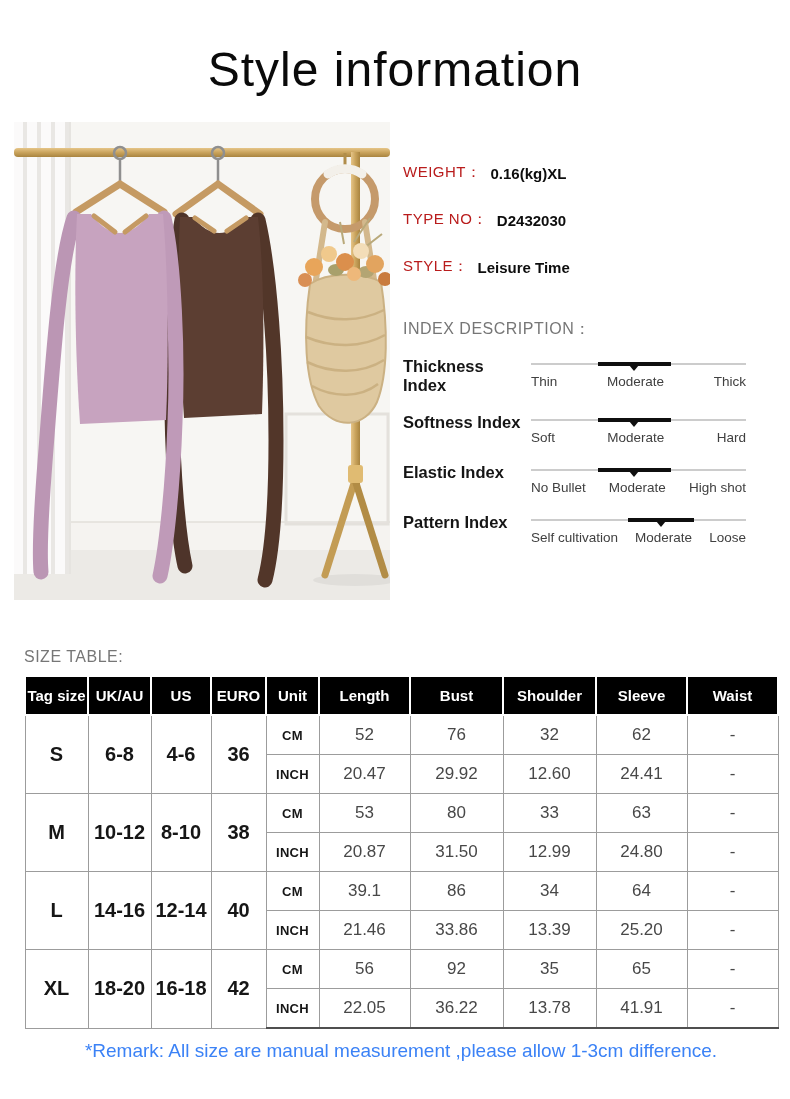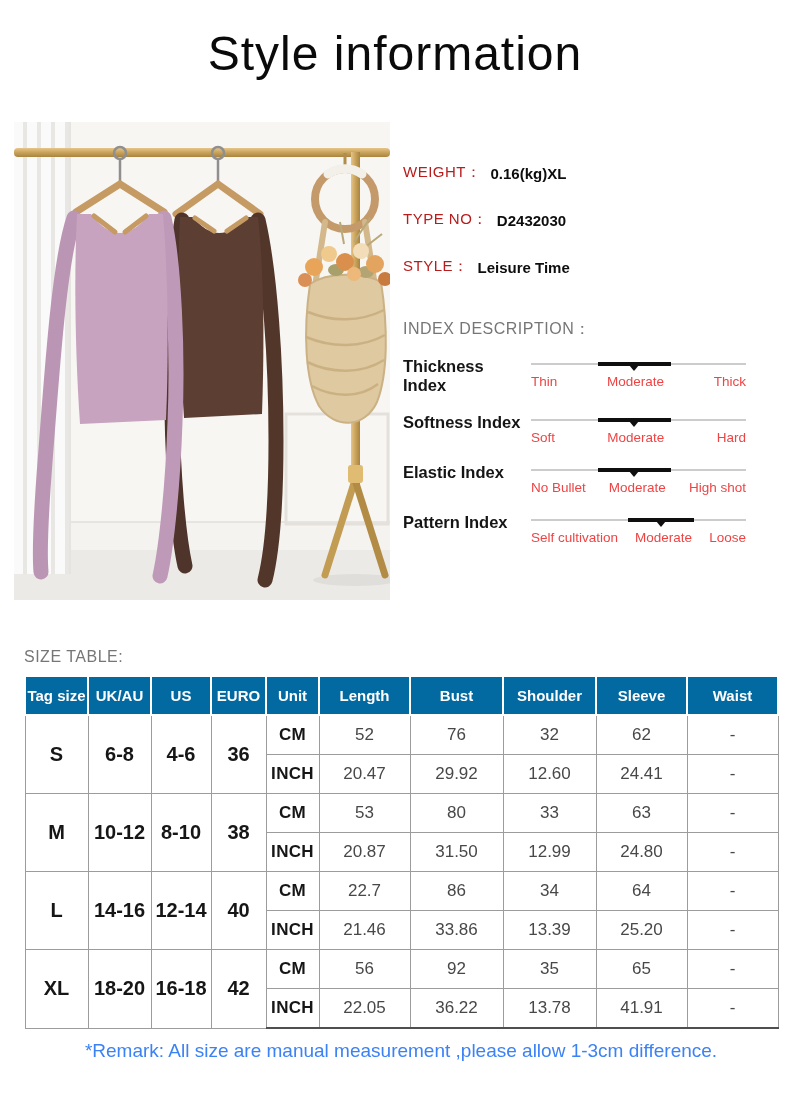--- a/index.html
+++ b/index.html
@@ -2,21 +2,21 @@
 <html><head>
 <meta charset="utf-8">
 <style>
   html,body { margin:0; padding:0; background:#ffffff; }
   .page {
     position:relative; width:790px; height:1099px; margin:0 auto;
     background:#fff; font-family:"Liberation Sans", sans-serif; color:#111;
     overflow:hidden;
   }
   .page-title {
-    margin:0; padding-top:26px; text-align:center;
+    margin:16px; padding-top:26px; text-align:center;
     font-size:48px; font-weight:400; letter-spacing:1px; color:#0a0a0a;
   }
   .content { position:absolute; top:122px; left:14px; width:762px; display:flex; }
   .photo-wrap { width:376px; height:478px; flex:0 0 376px; }
   .info { flex:1; margin-left:13px; padding-top:41px; }
 
   .detail-row { display:flex; align-items:flex-start; margin-bottom:25px; font-size:15px; }
   .detail-label { color:#b91c1c; letter-spacing:0.5px; white-space:nowrap; }
   .detail-value { color:#0d0d0d; font-weight:bold; margin-left:9px; line-height:1.45; }
 
@@ -25,32 +25,32 @@
   .index-name { width:128px; flex:0 0 128px; font-size:16.5px; font-weight:bold; color:#151515; padding-top:1px; }
   .scale { flex:1; }
   .scale-bar { position:relative; height:9px; margin-top:5px; }
   .scale-line { position:absolute; left:0; right:0; top:2px; height:2px; background:#cccccc; }
   .scale-fill { position:absolute; top:1px; height:4px; background:#0f0f0f; }
   .fill-center { left:31%; width:34%; }
   .fill-mid-right { left:45%; width:31%; }
   .scale-marker { position:absolute; left:50%; transform:translateX(-50%); top:3px;
     width:0; height:0; border-left:5px solid transparent; border-right:5px solid transparent;
     border-top:6px solid #0f0f0f; }
-  .scale-labels { display:flex; justify-content:space-between; font-size:13.5px; color:#ef4444; margin-top:4px;align-items:center; }
+  .scale-labels { display:flex; justify-content:space-between; font-size:13.5px; color:#404040; margin-top:4px;align-items:center; }
 
   .size-section { position:absolute; top:648px; left:18px; width:754px;margin-left:6px; }
   .size-heading { color:#767676; font-size:16px; letter-spacing:0.5px; margin:0 0 9px 0; }
   table.size-table { border-collapse:collapse; table-layout:fixed; width:753px; }
   .size-table th {
-    background:#0369a1; color:#ffffff; font-size:15px; font-weight:bold;
+    background:#000000; color:#ffffff; font-size:15px; font-weight:bold;
     border:2px solid #ffffff; height:37px; padding:0; text-align:center;
   }
   .size-table td { border:1px solid #9c9c9c; text-align:center; padding:0; height:38px; }
   .size-cell { font-size:20px; font-weight:bold; color:#161616; }
-  .unit-cell { font-size:17px; font-weight:bold; color:#161616; letter-spacing:0.3px; }
+  .unit-cell { font-size:13px; font-weight:bold; color:#161616; letter-spacing:0.3px; }
   .val { font-size:17px; color:#484848; }
   .size-table tbody tr:last-child td { border-bottom:2px solid #4f4f4f; }
   .remark { margin-top:11px; text-align:center; font-size:19px; color:#3b82f6; }
 </style>
 </head>
 <body>
 
 <div class="page">
 
   <h1 class="page-title">Style information</h1>
@@ -306,21 +306,21 @@
           <td class="val">24.80</td>
           <td class="val">-</td>
         </tr>
 
         <tr>
           <td class="size-cell" rowspan="2">L</td>
           <td class="size-cell" rowspan="2">14-16</td>
           <td class="size-cell" rowspan="2">12-14</td>
           <td class="size-cell" rowspan="2">40</td>
           <td class="unit-cell">CM</td>
-          <td class="val">22.7</td>
+          <td class="val">39.1</td>
           <td class="val">86</td>
           <td class="val">34</td>
           <td class="val">64</td>
           <td class="val">-</td>
         </tr>
         <tr>
           <td class="unit-cell">INCH</td>
           <td class="val">21.46</td>
           <td class="val">33.86</td>
           <td class="val">13.39</td>

